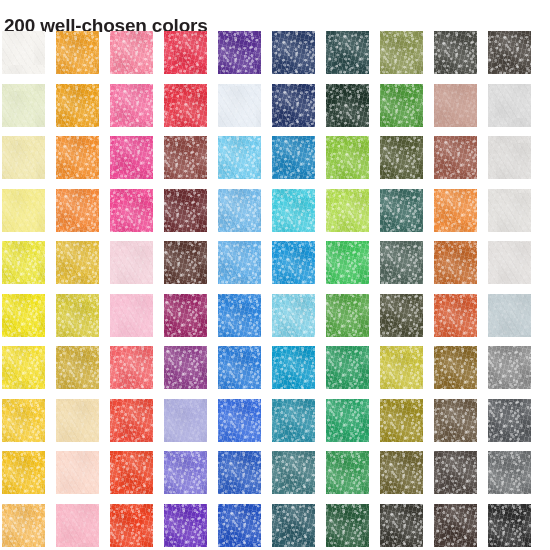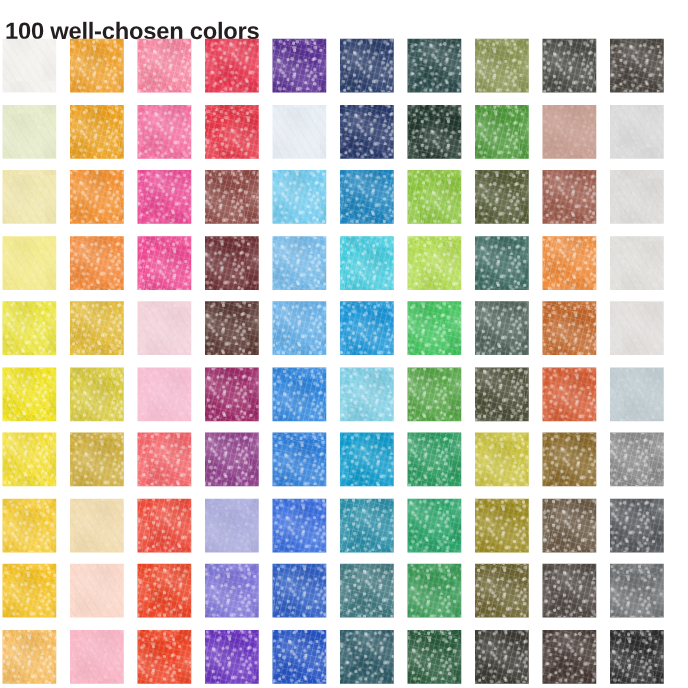--- a/index.html
+++ b/index.html
@@ -100,21 +100,21 @@
   .swatch.pale .tex.c { opacity: 0.55; }
   
   .swatch.dark .tex.a { opacity: 1; }
   .swatch.dark .tex.b { opacity: 1; }
 </style>
 </head>
 <body>
 
 <div id="page" style="background: rgb(255, 255, 255);">
 
-  <h1 id="title" style="color: rgb(35, 31, 32);">100 well-chosen colors</h1>
+  <h1 id="title" style="color: rgb(35, 31, 32);">200 well-chosen colors</h1>
 
   <div id="swatch-grid" style="grid-template-columns: repeat(10, 43px); grid-template-rows: repeat(10, 43px);">
       <div class="swatch pale" title="white #f5f3ef" style="background-color: rgb(245, 243, 239);">
         <span class="tex a" style="background-position: -11px -9px;"></span>
         <span class="tex b" style="background-position: -11px -9px;"></span>
         <span class="tex c" style="background-position: -11px -9px;"></span>
       </div>
       <div class="swatch" title="orange #f0a22c" style="background-color: rgb(240, 162, 44);">
         <span class="tex a" style="background-position: -4px 4px;"></span>
         <span class="tex b" style="background-position: -4px 4px;"></span>

